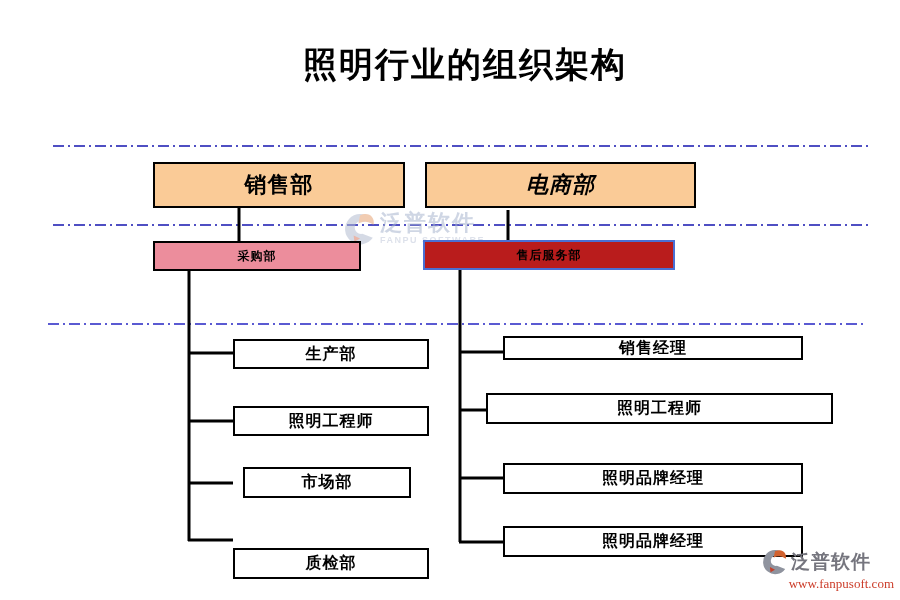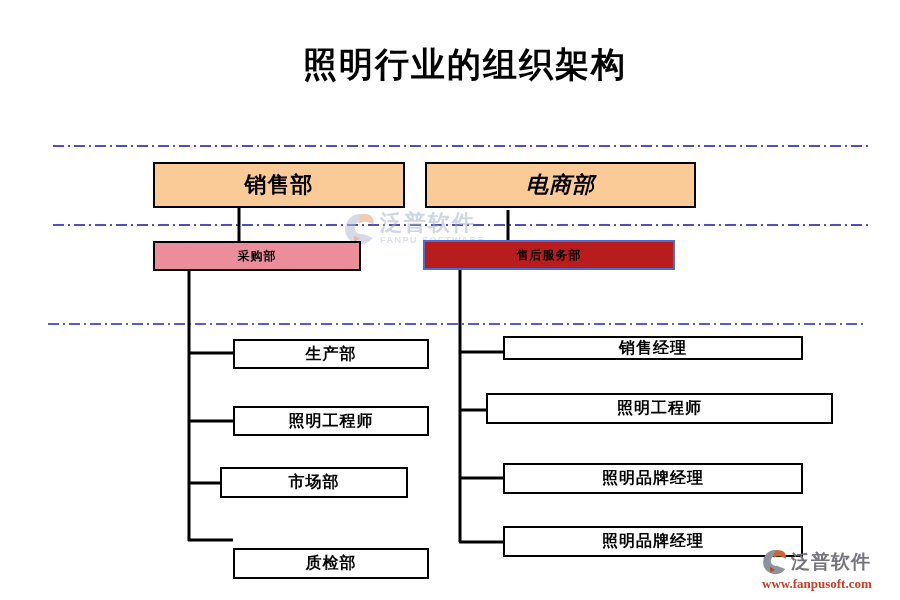--- a/index.html
+++ b/index.html
@@ -27,21 +27,21 @@
     opacity:0.55; pointer-events:none;
   }
   .watermark .wm-text { margin-left:4px; }
   .wm-cn { font-size:22px; font-weight:700; color:#a9b6cf; letter-spacing:2px; line-height:24px; }
   .wm-en { font-size:9px; font-weight:700; color:#c3cadb; letter-spacing:1.5px;
            font-family:"Liberation Sans",sans-serif; }
 
   .footer-logo { position:absolute; left:762px; top:548px; width:132px; }
   .footer-row { display:flex; align-items:center; }
   .fl-cn { font-size:19px; font-weight:700; color:#75757e; letter-spacing:1px; margin-left:3px; }
-  .fl-url { text-align:left; font-size:13px; font-weight:700; color:#cc3d2a;
+  .fl-url { text-align:right; font-size:13px; font-weight:400; color:#cc3d2a;
             margin-top:0px; font-family:"Liberation Serif",serif; }
 </style>
 </head>
 <body>
 
 <div id="screen">
 
   <div class="title">照明行业的组织架构</div>
 
   <svg class="lines" viewBox="0 0 900 600">
@@ -79,21 +79,21 @@
   </div>
 
   <div class="box dept" style="left:153px; top:162px; width:252px;">销售部</div>
   <div class="box dept" style="left:425px; top:162px; width:271px;font-style:italic;">电商部</div>
 
   <div class="box subdept" style="left:153px; top:241px; width:208px;">采购部</div>
   <div class="box subdept hl" style="left:423px; top:240px; width:252px;">售后服务部</div>
 
   <div class="box leaf" style="left:233px; top:339px; width:196px;">生产部</div>
   <div class="box leaf" style="left:233px; top:406px; width:196px;">照明工程师</div>
-  <div class="box leaf" style="left:220px; top:467px; width:188px; height:31px;">市场部</div>
+  <div class="box leaf" style="left:243px; top:467px; width:168px; height:31px;">市场部</div>
   <div class="box leaf" style="left:233px; top:548px; width:196px; height:31px;">质检部</div>
 
   <div class="box leaf" style="left:503px; top:336px; width:300px; height:24px;">销售经理</div>
   <div class="box leaf" style="left:486px; top:393px; width:347px; height:31px;">照明工程师</div>
   <div class="box leaf" style="left:503px; top:463px; width:300px; height:31px;">照明品牌经理</div>
   <div class="box leaf" style="left:503px; top:526px; width:300px; height:31px;">照明品牌经理</div>
 
   <div class="footer-logo">
     <div class="footer-row">
       <svg width="26" height="28" viewBox="0 0 40 44">

